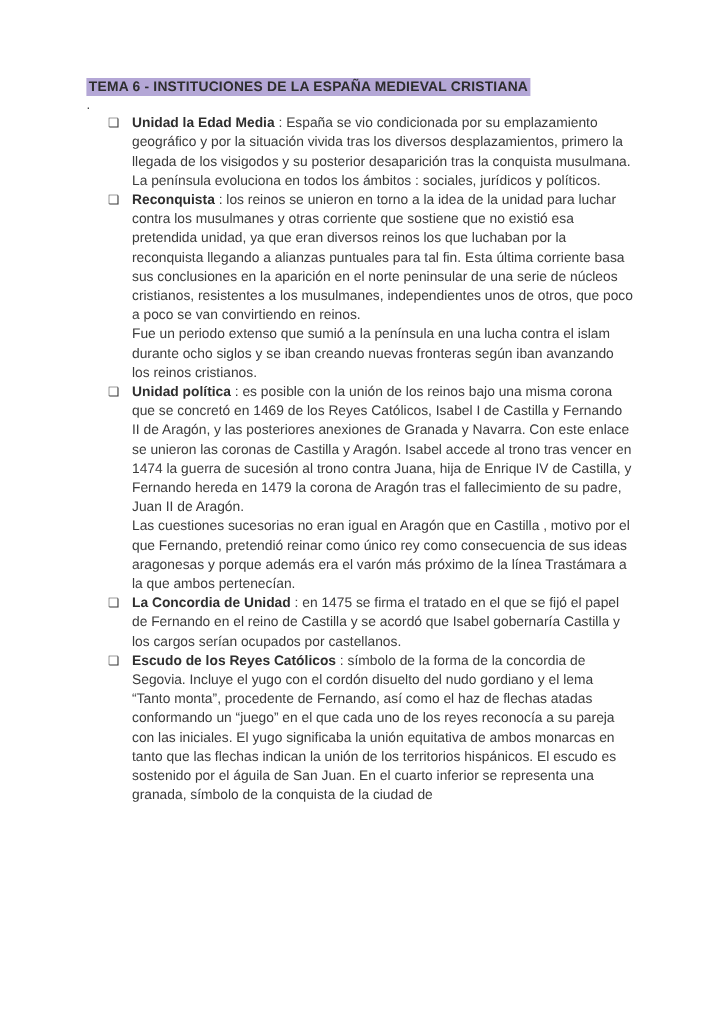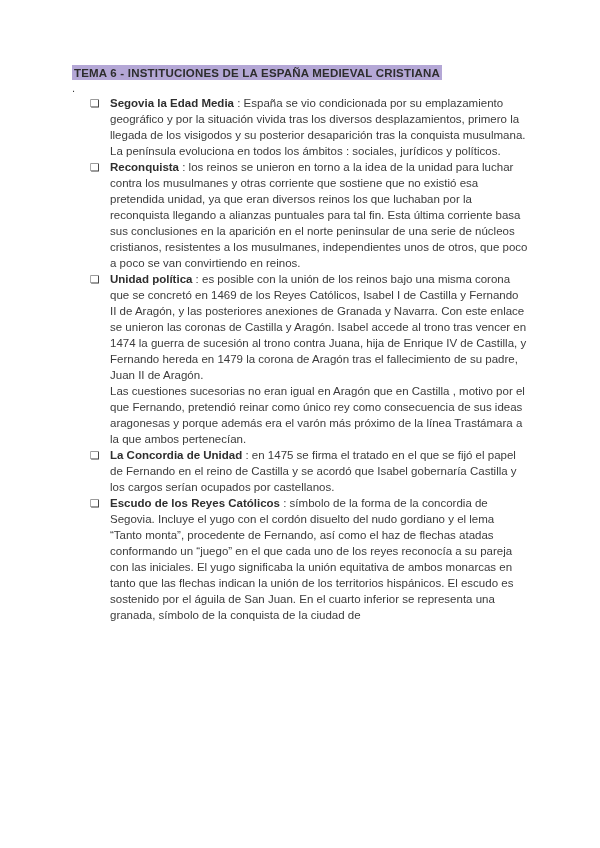--- a/index.html
+++ b/index.html
@@ -76,28 +76,29 @@
 
   <div class="dot-line">.</div>
 
 
 
   <ul class="bullet-list">
 
     <li class="bullet-item">
       <span class="bullet-glyph">❏</span>
       <div class="bullet-body">
-        <p class="para"><b>Segovia la Edad Media</b><span> : España se vio condicionada por su emplazamiento geográfico y por la situación vivida tras los diversos desplazamientos, primero la llegada de los visigodos y su posterior desaparición tras la conquista musulmana. La península evoluciona en todos los ámbitos : sociales, jurídicos y políticos.</span></p>
+        <p class="para"><b>Unidad la Edad Media</b><span> : España se vio condicionada por su emplazamiento geográfico y por la situación vivida tras los diversos desplazamientos, primero la llegada de los visigodos y su posterior desaparición tras la conquista musulmana. La península evoluciona en todos los ámbitos : sociales, jurídicos y políticos.</span></p>
       </div>
     </li>
 
     <li class="bullet-item">
       <span class="bullet-glyph">❏</span>
       <div class="bullet-body">
         <p class="para"><b>Reconquista</b><span> : los reinos se unieron en torno a la idea de la unidad para luchar contra los musulmanes y otras corriente que sostiene que no existió esa pretendida unidad, ya que eran diversos reinos los que luchaban por la reconquista llegando a alianzas puntuales para tal fin. Esta última corriente basa sus conclusiones en la aparición en el norte peninsular de una serie de núcleos cristianos, resistentes a los musulmanes, independientes unos de otros, que poco a poco se van convirtiendo en reinos.</span></p>
+        <p class="para">Fue un periodo extenso que sumió a la península en una lucha contra el islam durante ocho siglos y se iban creando nuevas fronteras según iban avanzando los reinos cristianos.</p>
       </div>
     </li>
 
     <li class="bullet-item">
       <span class="bullet-glyph">❏</span>
       <div class="bullet-body">
         <p class="para"><b>Unidad política</b><span> : es posible con la unión de los reinos bajo una misma corona que se concretó en 1469 de los Reyes Católicos, Isabel I de Castilla y Fernando II de Aragón, y las posteriores anexiones de Granada y Navarra. Con este enlace se unieron las coronas de Castilla y Aragón. Isabel accede al trono tras vencer en 1474 la guerra de sucesión al trono contra Juana, hija de Enrique IV de Castilla, y Fernando hereda en 1479 la corona de Aragón tras el fallecimiento de su padre, Juan II de Aragón.</span></p>
         <p class="para">Las cuestiones sucesorias no eran igual en Aragón que en Castilla , motivo por el que Fernando, pretendió reinar como único rey como consecuencia de sus ideas aragonesas y porque además era el varón más próximo de la línea Trastámara a la que ambos pertenecían.</p>
       </div>
     </li>

